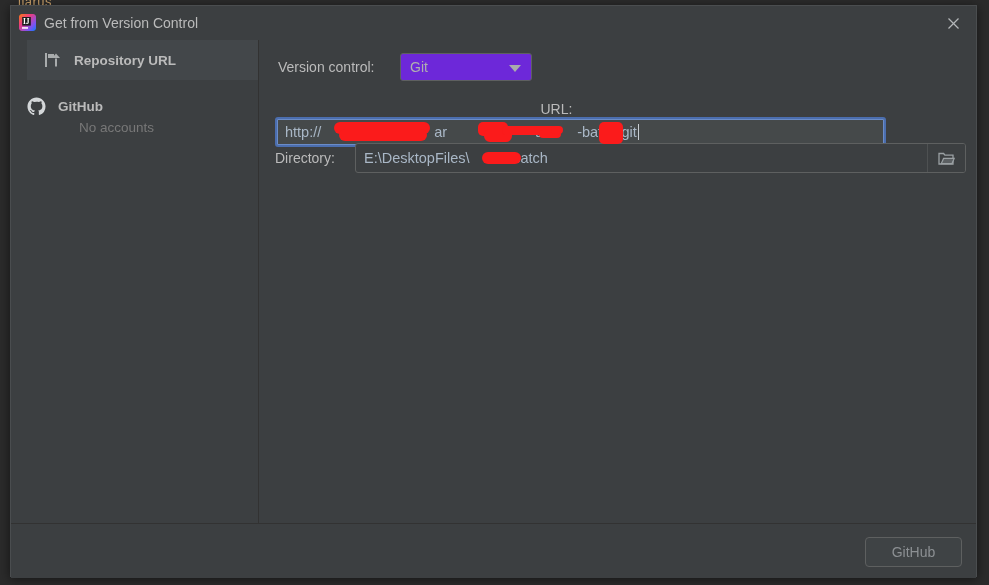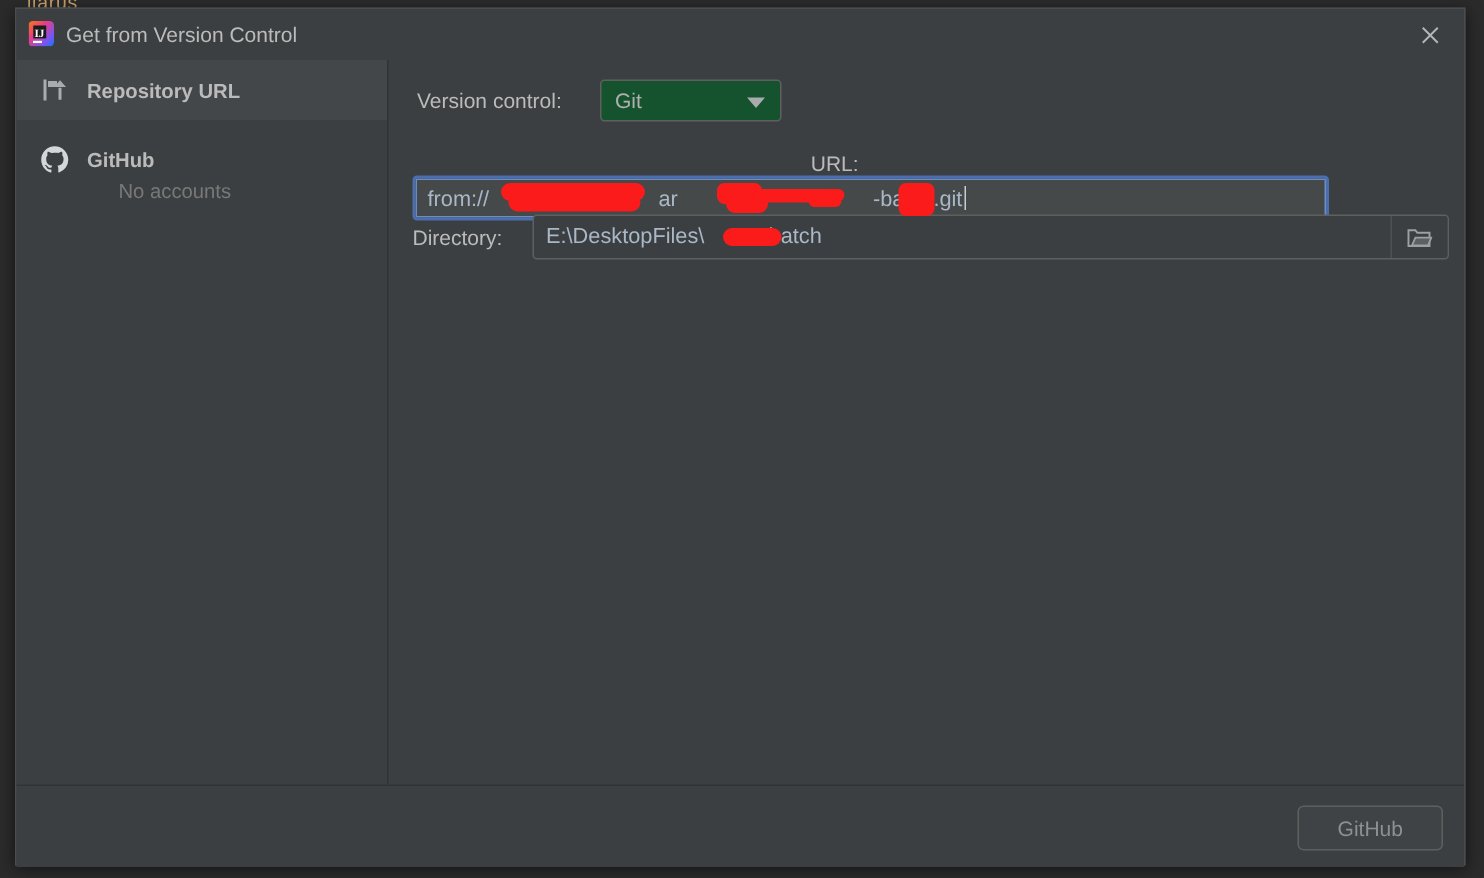--- a/index.html
+++ b/index.html
@@ -103,20 +103,21 @@
     position: relative;
     height: 40px;
     display: flex;
     align-items: center;
     padding-left: 14px;
     box-sizing: border-box;
     cursor: default;
   }
   .side-item.selected {
     background: #43474a;
+    margin-left: 16px;
   }
   .side-item .side-icon {
     width: 22px;
     height: 20px;
     margin-right: 11px;
     display: flex;
     align-items: center;
     justify-content: center;
     flex: none;
   }
@@ -154,23 +155,23 @@
     font-size: 14px;
     color: #bbbbbb;
     white-space: nowrap;
   }
 
   
   .row-vcs { top: 13px; left: 18px; }
   .row-vcs .field-label { width: 122px; }
   .combo {
     position: relative;
-    width: 121px;
+    width: 132px;
     height: 28px;
-    background: #14532d;
+    background: #6d28d9;
     border: 1px solid #5e6060;
     border-radius: 3px;
     box-sizing: border-box;
     display: flex;
     align-items: center;
     cursor: default;
   }
   .combo-value {
     font-size: 14px;
     color: #b0b0b0;
@@ -376,21 +377,21 @@
         <div class="combo">
           <span class="combo-value">Git</span>
           <span class="combo-arrow"></span>
         </div>
       </div>
 
       <div class="row row-url">
         <span class="field-label">URL:</span>
         <div class="url-wrap">
           <div class="url-inner"></div>
-          <span class="url-text"><span>from://</span><span style="display:inline-block;width:86px"></span><span>/F</span><span style="display:inline-block;width:14px"></span><span>ar</span><span style="display:inline-block;width:88px"></span><span>t/</span><span style="display:inline-block;width:34px"></span><span>-batch.git</span><span class="caret"></span></span>
+          <span class="url-text"><span>http://</span><span style="display:inline-block;width:86px"></span><span>/F</span><span style="display:inline-block;width:14px"></span><span>ar</span><span style="display:inline-block;width:88px"></span><span>t/</span><span style="display:inline-block;width:34px"></span><span>-batch.git</span><span class="caret"></span></span>
 
           <span class="redact" style="left:57px; top:3px; width:96px; height:12px; border-radius:6px;"></span>
           <span class="redact" style="left:62px; top:10px; width:88px; height:12px; border-radius:6px;"></span>
           <span class="redact" style="left:201px; top:3px; width:30px; height:14px; border-radius:5px;"></span>
           <span class="redact" style="left:207px; top:10px; width:28px; height:13px; border-radius:6px;"></span>
           <span class="redact" style="left:225px; top:7px; width:58px; height:9px; border-radius:5px;"></span>
           <span class="redact" style="left:262px; top:11px; width:22px; height:8px; border-radius:4px;"></span>
           <span class="redact" style="left:274px; top:7px; width:12px; height:8px; border-radius:4px;"></span>
           <span class="redact" style="left:322px; top:3px; width:24px; height:22px; border-radius:5px;"></span>
         </div>

